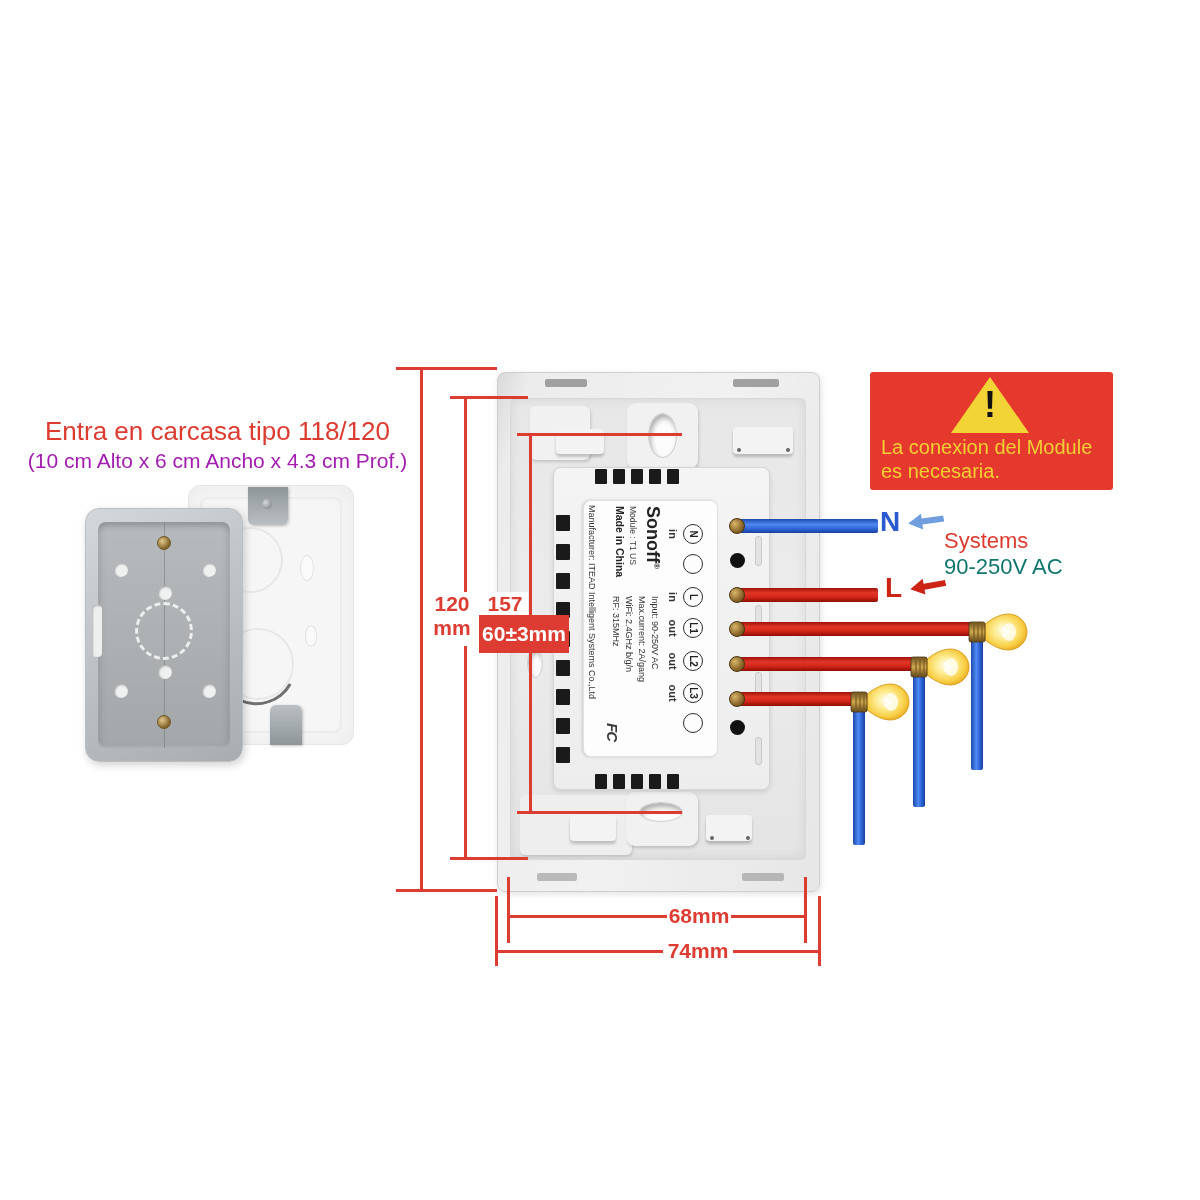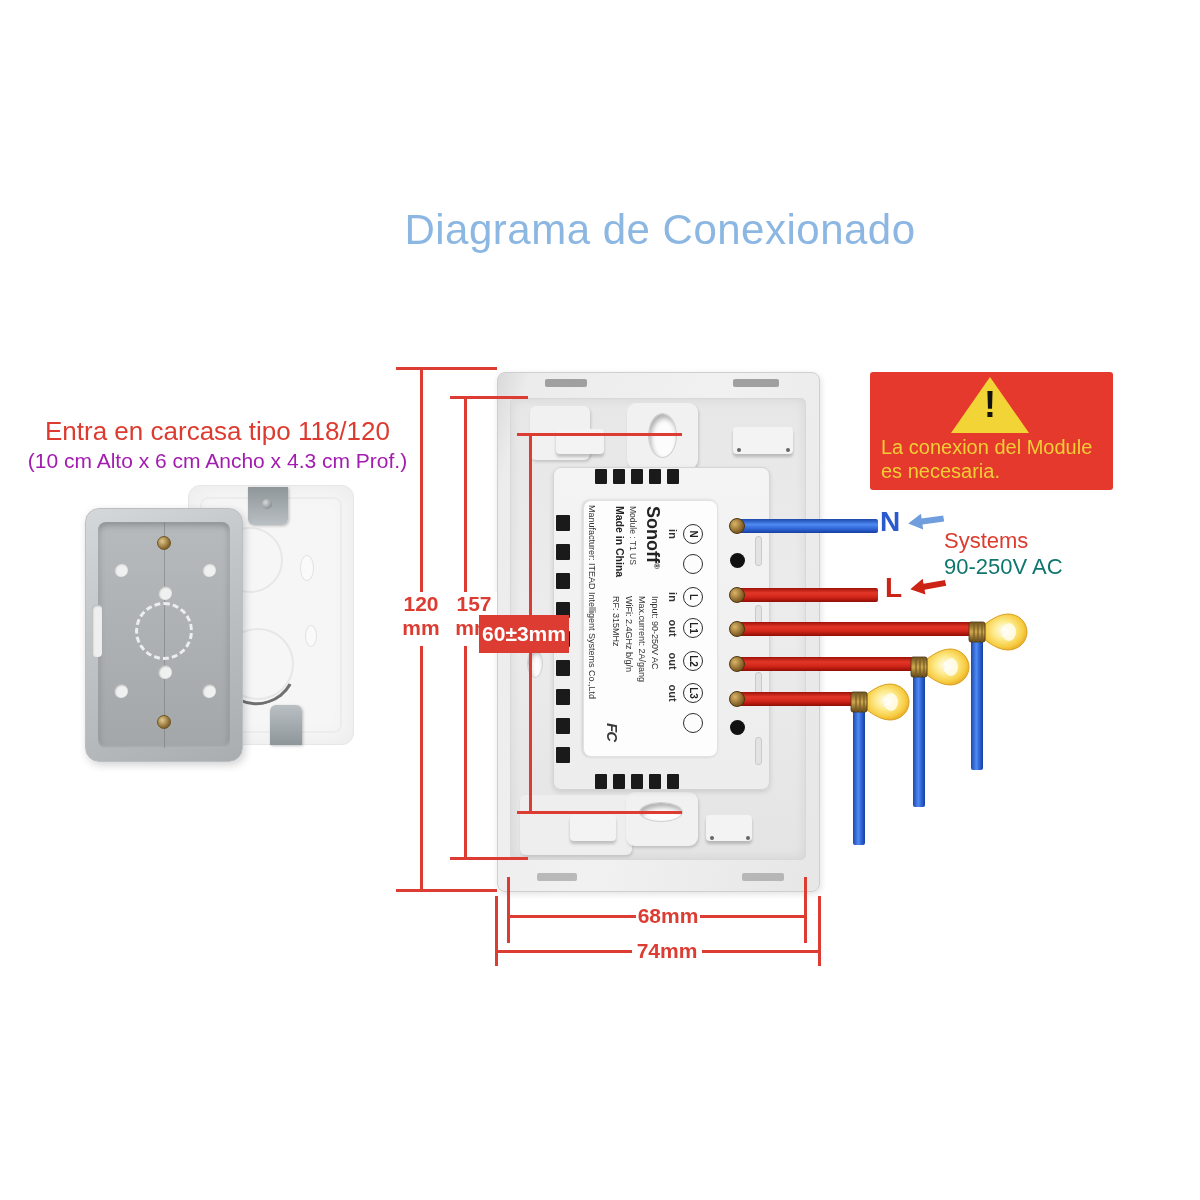--- a/index.html
+++ b/index.html
@@ -107,21 +107,21 @@
 
   
   .nlabel { left:880px; top:506px; font-size:28px; font-weight:bold; color:#2b59d0; z-index:8; }
   .llabel { left:885px; top:572px; font-size:28px; font-weight:bold; color:#cc2315; z-index:8; }
   .arrow { z-index:8; }
   .entrada1 { left:944px; top:528px; font-size:22px; color:#dd3b30; }
   .entrada2 { left:944px; top:554px; font-size:22px; color:#0f766e; }
 
   
   .dim { background:#dc3c31; z-index:9; }
-  .dimlab { background:#ffffff; color:#dc3c31; font-weight:600; text-align:center; z-index:10; }
+  .dimlab { background:#ffffff; color:#dc3c31; font-weight:600; text-align:center; z-index:10;margin-left:31px; }
   .dimlab .num { display:block; font-size:21px; line-height:24px; }
   .dim80 { left:479px; top:615px; width:90px; height:38px; background:#dc3c31; color:#fff;
            font-size:21px; font-weight:bold; text-align:center; line-height:38px; z-index:11; }
 
   
   .warn { left:870px; top:372px; width:243px; height:118px; background:#e6392d; border-radius:3px; z-index:4; }
   .tri { position:absolute; left:81px; top:5px; width:0; height:0;
          border-left:39px solid transparent; border-right:39px solid transparent;
          border-bottom:56px solid #f2d437; }
   .excl { position:absolute; left:104px; top:12px; width:32px; text-align:center;
@@ -142,21 +142,20 @@
           <stop offset="1" stop-color="#e3a11f"></stop>
       </radialGradient>
       <linearGradient id="gBrass" x1="0" y1="0" x2="0" y2="1">
         <stop offset="0" stop-color="#6e5120"></stop>
           <stop offset="0.5" stop-color="#cfa94f"></stop>
         <stop offset="1" stop-color="#5f4418"></stop>
       </linearGradient>
     </defs>
   </svg>
 
-  <div class="abs title">Diagrama de Conexionado</div>
   <div class="abs note1">Entra en carcasa tipo 118/120</div>
   <div class="abs note2">(10 cm Alto x 6 cm Ancho x 4.3 cm Prof.)</div>
 
   <div class="abs boxphoto">
     <div class="abs whitebox"></div>
     <div class="abs whitebox-inner"></div>
     <div class="abs ko-circle ko1"></div>
     <div class="abs ko-circle ko2"></div>
     <div class="abs ko-arc"></div>
     <div class="abs ko-oval kov1"></div>

